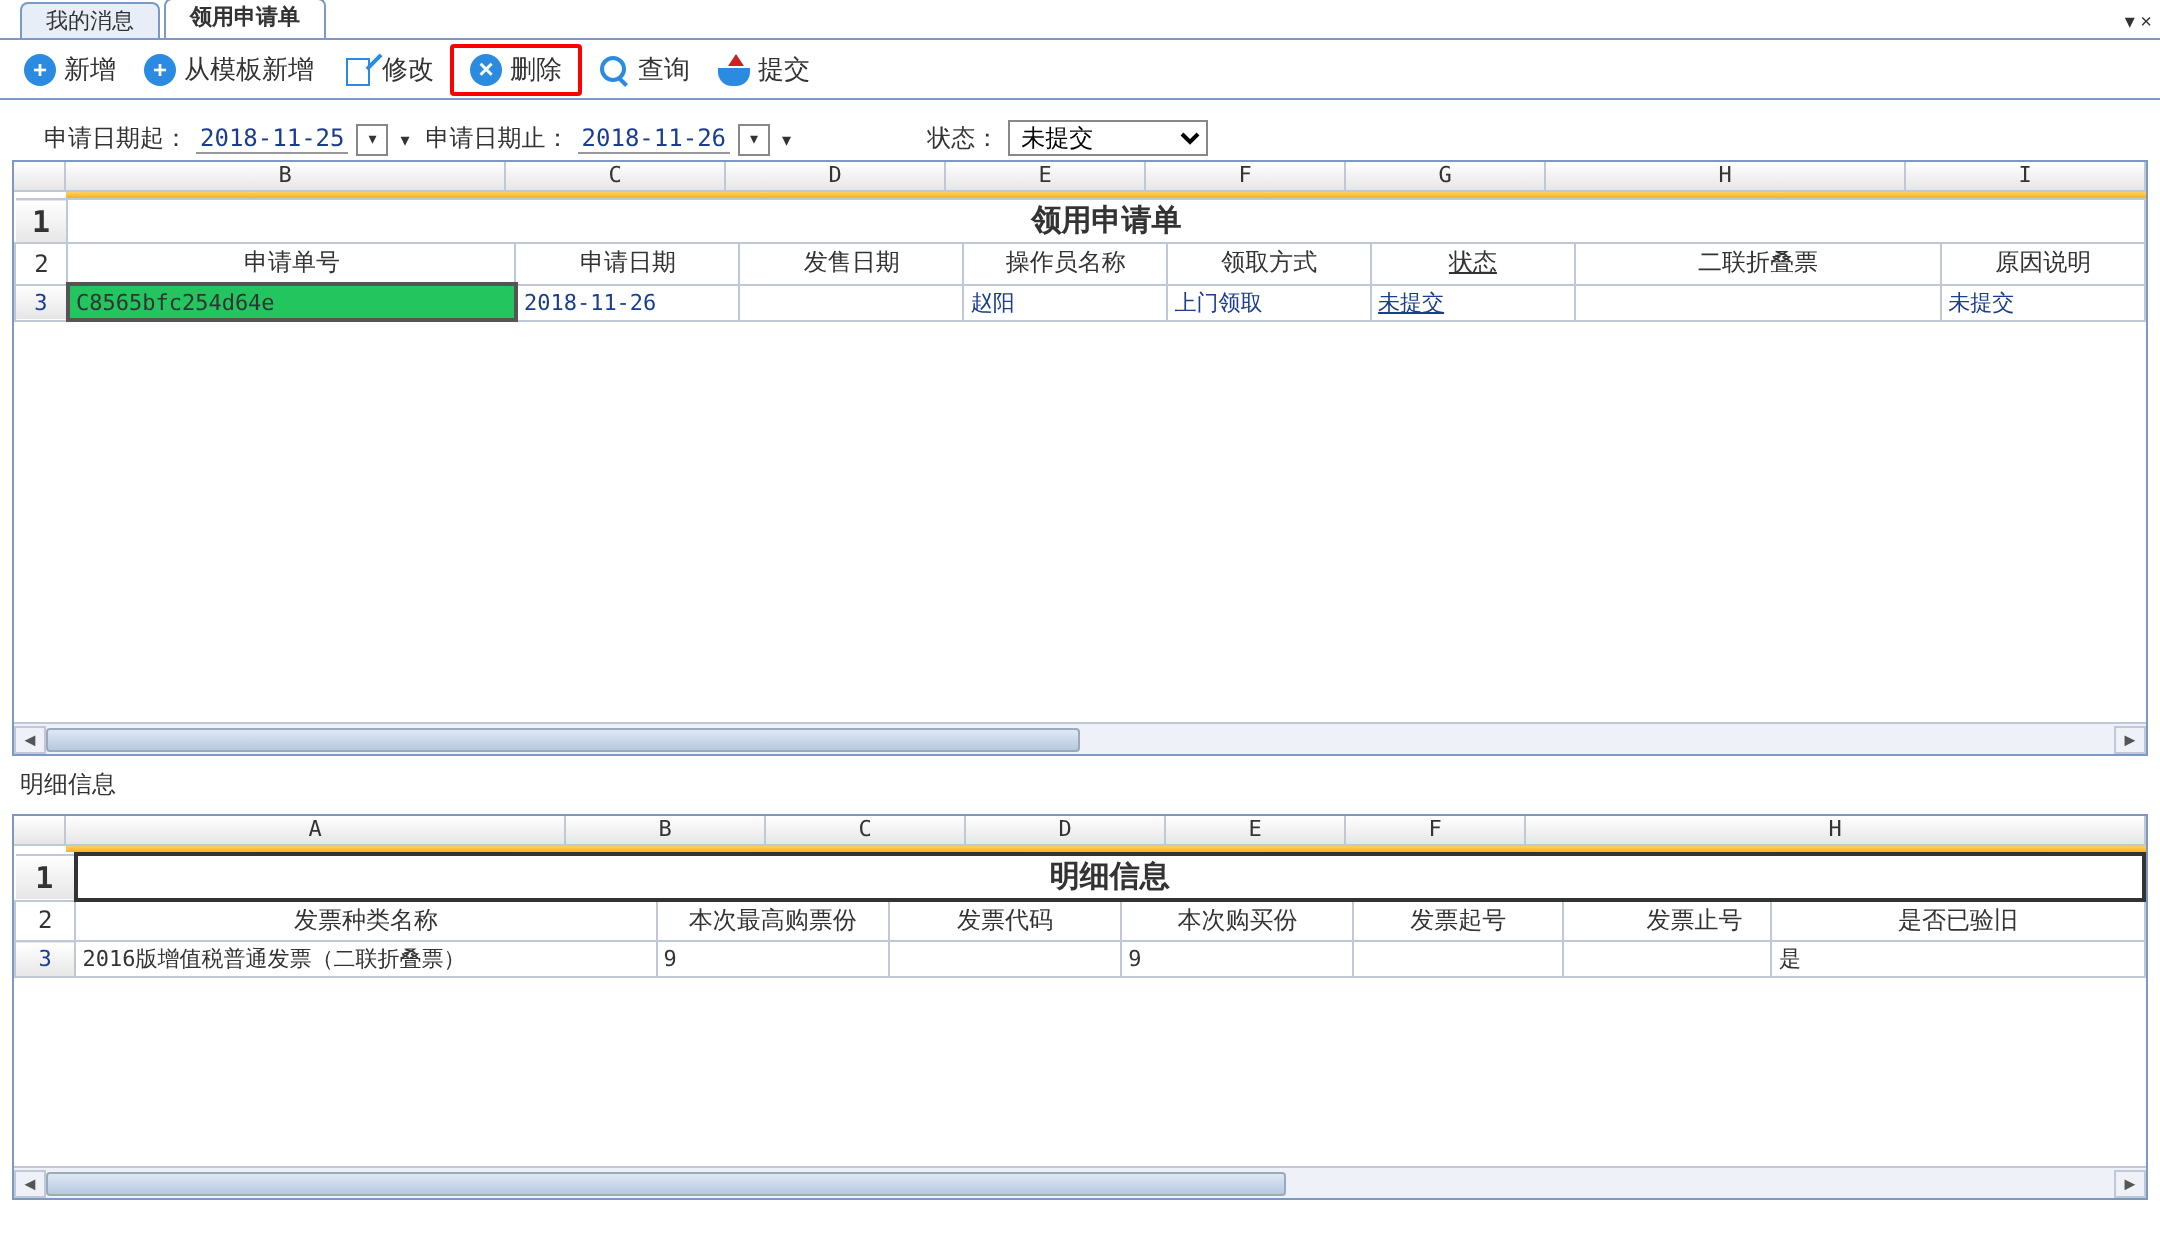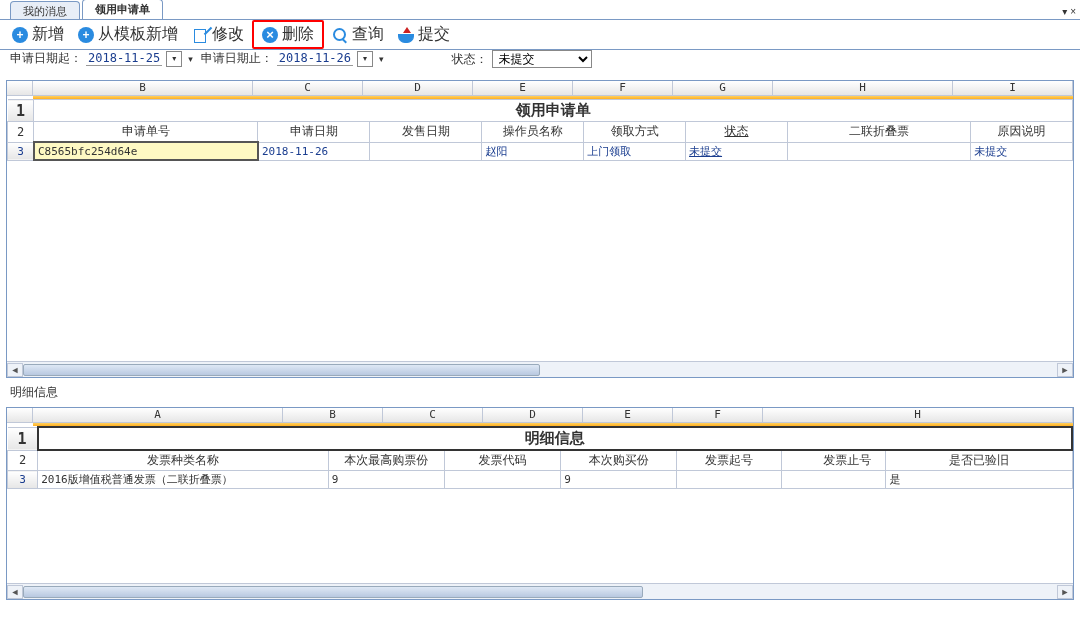--- a/index.html
+++ b/index.html
@@ -6,38 +6,38 @@
 body { font-family: "Microsoft YaHei", SimSun, Arial, sans-serif; font-size: 12px; background: #fff; color: #333; width: 1080px; height: 623px; overflow: hidden; }
 
 .tabs { display: flex; align-items: flex-end; height: 20px; border-bottom: 1px solid #7a99c4; padding-left: 10px; position: relative; }
 .tab { padding: 2px 12px; border: 1px solid #7a99c4; border-bottom: none; border-top-left-radius: 4px; border-top-right-radius: 4px; margin-right: 2px; background: #e8eef7; height: 18px; line-height: 14px; font-size: 11px; }
 .tab.active { background: #fff; font-weight: bold; height: 20px; position: relative; z-index: 1; }
 .tab-controls { position: absolute; right: 4px; bottom: 2px; font-size: 10px; color: #333; }
 
 .toolbar { display: flex; align-items: center; height: 30px; padding: 0 6px; gap: 2px; border-bottom: 1px solid #7a99c4; }
 .tbtn { display: flex; align-items: center; padding: 2px 6px; gap: 4px; cursor: pointer; border-radius: 2px; }
 .tbtn.highlighted { border: 2px solid #ff0000; padding: 2px 8px; }
-.tbtn .lbl { font-size: 16px; }
+.tbtn .lbl { font-size: 13px; }
 
 .icon-circle { width: 16px; height: 16px; border-radius: 50%; display: inline-flex; align-items: center; justify-content: center; color: #fff; font-weight: bold; font-size: 12px; line-height: 1; }
 .icon-blue-plus { background: #2a8be0; }
 .icon-blue-plus::after { content: "+"; }
 .icon-edit { width: 16px; height: 16px; display: inline-block; position: relative; }
 .icon-edit::before { content: ""; position: absolute; left: 2px; top: 2px; width: 10px; height: 12px; border: 1px solid #2a8be0; }
 .icon-edit::after { content: ""; position: absolute; right: -1px; top: -1px; width: 2px; height: 10px; background: #2a8be0; transform: rotate(45deg); }
 .icon-blue-x { background: #2a8be0; }
 .icon-blue-x::after { content: "×"; font-size: 13px; }
 .icon-search { width: 16px; height: 16px; display: inline-block; position: relative; }
 .icon-search::before { content: ""; position: absolute; left: 1px; top: 1px; width: 9px; height: 9px; border: 2px solid #2a8be0; border-radius: 50%; }
 .icon-search::after { content: ""; position: absolute; right: 1px; bottom: 1px; width: 5px; height: 2px; background: #2a8be0; transform: rotate(45deg); }
 .icon-submit { width: 16px; height: 16px; display: inline-block; position: relative; }
 .icon-submit::before { content: ""; position: absolute; left: 0; bottom: 0; width: 14px; height: 8px; border: 1px solid #2a8be0; border-radius: 0 0 7px 7px; border-top: none; background: #2a8be0; }
 .icon-submit::after { content: ""; position: absolute; left: 5px; top: 0; width: 0; height: 0; border-left: 4px solid transparent; border-right: 4px solid transparent; border-bottom: 6px solid #cc2222; }
 
-.filterbar { display: flex; align-items: flex-start; height: 28px; padding: 0 10px; gap: 8px; font-size: 12px; }
+.filterbar { display: flex; align-items: flex-end; height: 28px; padding: 0 10px; gap: 8px; font-size: 12px; margin-left: 12px; }
 .filterbar .fld { display: flex; align-items: center; gap: 4px; }
 .date-input { border: none; border-bottom: 1px solid #999; font-family: monospace; font-size: 12px; padding: 0 2px; color: #1a3d8f; min-width: 72px; }
 .date-btn { width: 16px; height: 16px; border: 1px solid #888; display: inline-flex; align-items: center; justify-content: center; font-size: 10px; background: #fff; }
 .date-btn::after { content: "▾"; font-size: 8px; }
 .txt-input { border: none; border-bottom: 1px solid #999; font-size: 12px; padding: 0 2px; min-width: 160px; }
 .select { border: 1px solid #888; font-size: 12px; padding: 0 2px; min-width: 100px; height: 18px; background: #fff; }
 
 .grid-wrap { border: 1px solid #7a99c4; margin: 2px 6px; height: 298px; overflow: auto; position: relative; background: #fff; }
 .grid-wrap2 { height: 193px; }
 
@@ -45,21 +45,21 @@
 .col-letters .corner { width: 26px; border-right: 1px solid #c0c8d8; }
 .col-letters .cl { flex: 1; text-align: center; font-family: monospace; font-size: 11px; border-right: 1px solid #c0c8d8; color: #333; }
 
 .rownum { width: 26px; text-align: center; font-family: monospace; font-size: 11px; background: linear-gradient(#fff,#e6e6e6); border-right: 1px solid #c0c8d8; border-bottom: 1px solid #c0c8d8; }
 
 .grid { width: 100%; border-collapse: collapse; }
 .grid td, .grid th { border: 1px solid #c0c8d8; font-size: 12px; height: 18px; padding: 1px 3px; }
 .grid .title-row td { font-weight: bold; font-size: 15px; text-align: center; border-left: none; }
 .grid .hdr-row td { text-align: center; font-size: 12px; background: #fff; }
 .grid .data-row td { font-family: Tahoma, monospace; font-size: 11px; color: #1a3d8f; }
-.grid .data-row td.first-cell { color: #333; background: #fef9c3; border: 2px solid #555; }
+.grid .data-row td.first-cell { color: #333; background: #22c55e; border: 2px solid #555; }
 
 .orange-line { height: 3px; background: linear-gradient(#ffd060,#ffb020); }
 
 .h-scrollbar { height: 16px; background: #eef2f8; border-top: 1px solid #c0c8d8; display: flex; align-items: center; }
 .h-scrollbar .arrow { width: 16px; text-align: center; font-size: 9px; color: #555; border: 1px solid #c0c8d8; height: 14px; line-height: 12px; }
 .h-scrollbar .track { flex: 1; height: 14px; position: relative; }
 .h-scrollbar .thumb { position: absolute; left: 0; width: 50%; height: 12px; top: 1px; background: linear-gradient(#dee8f5,#b8c8e0); border: 1px solid #9ab; border-radius: 2px; }
 
 .section-label { padding: 4px 10px; font-size: 12px; }
 

